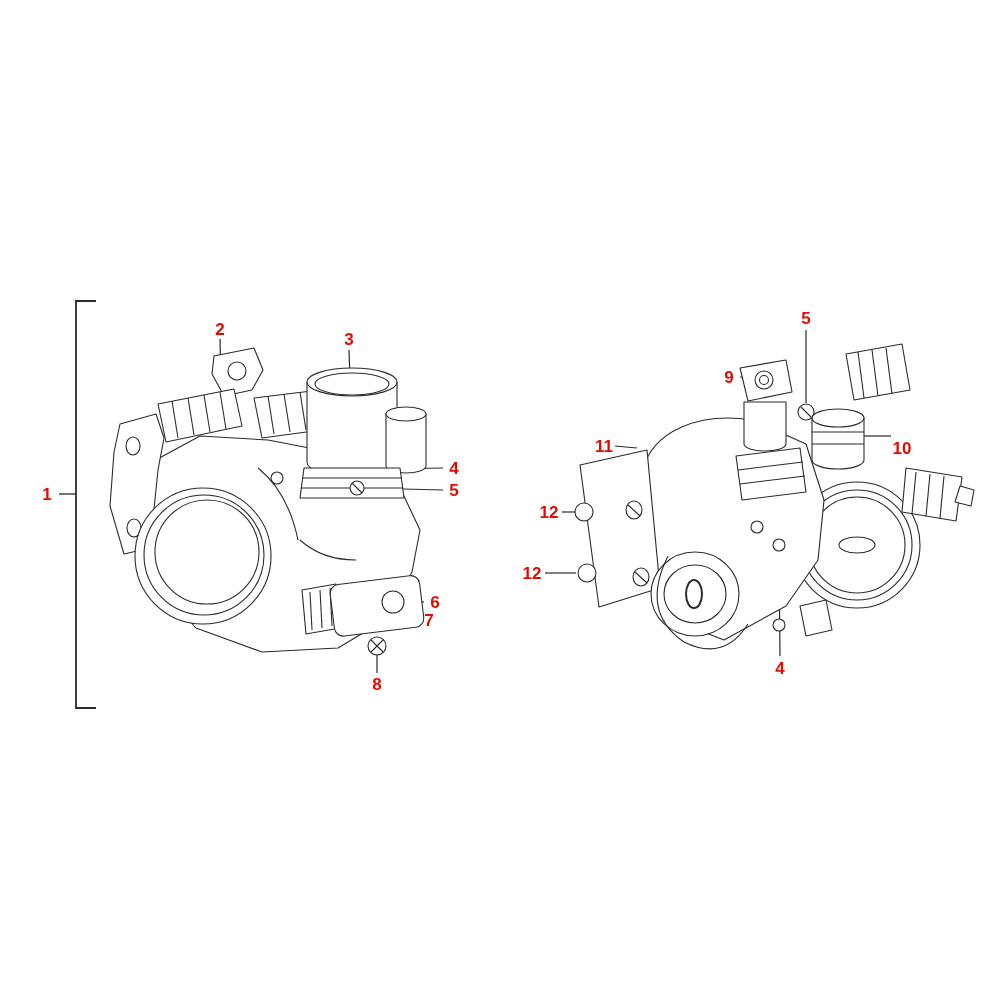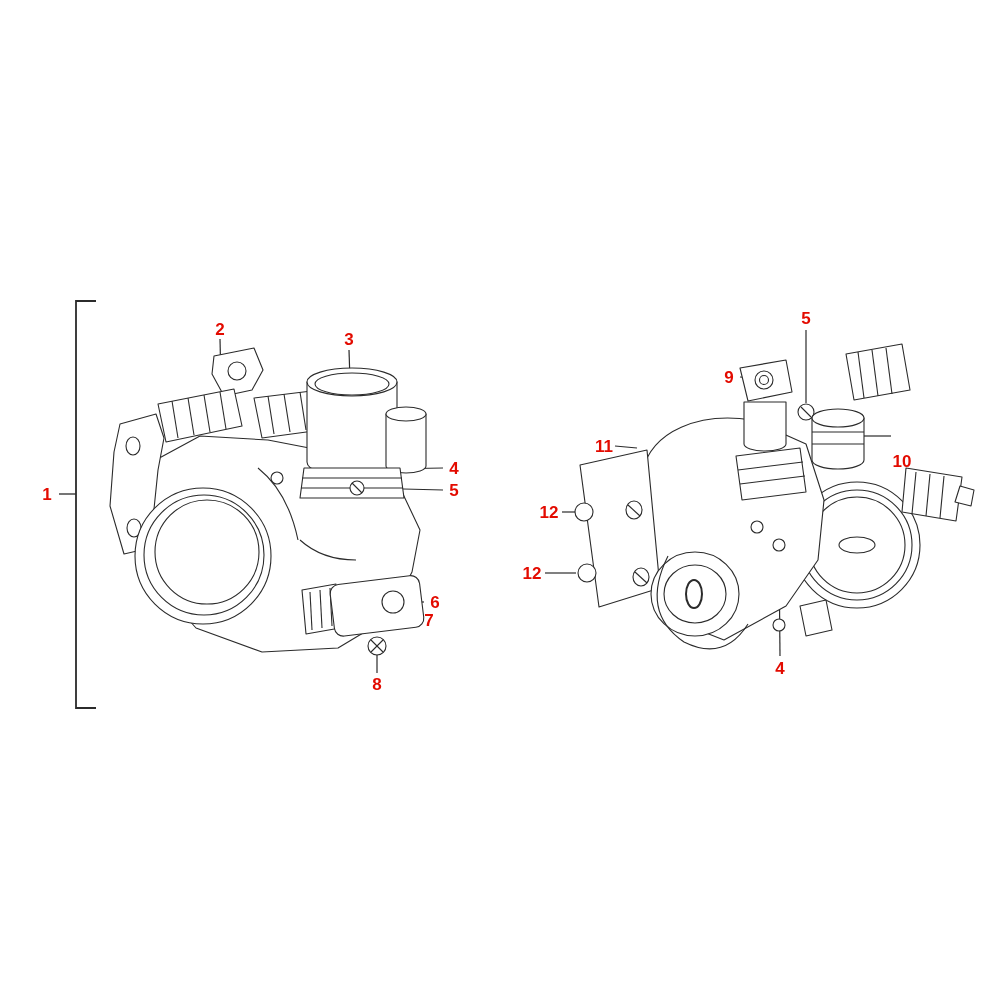--- a/index.html
+++ b/index.html
@@ -215,19 +215,19 @@
   <div class="callout" style="left:220px;top:329px">2</div>
   <div class="callout" style="left:349px;top:339px">3</div>
   <div class="callout" style="left:454px;top:468px">4</div>
   <div class="callout" style="left:454px;top:490px">5</div>
   <div class="callout" style="left:435px;top:602px">6</div>
   <div class="callout" style="left:429px;top:620px">7</div>
   <div class="callout" style="left:377px;top:684px">8</div>
 
   <div class="callout" style="left:806px;top:318px">5</div>
   <div class="callout" style="left:729px;top:377px">9</div>
-  <div class="callout" style="left:902px;top:461px">10</div>
+  <div class="callout" style="left:902px;top:448px">10</div>
   <div class="callout" style="left:604px;top:446px">11</div>
   <div class="callout" style="left:549px;top:512px">12</div>
   <div class="callout" style="left:532px;top:573px">12</div>
   <div class="callout" style="left:780px;top:668px">4</div>
 
 </div>
 
 </body></html>

